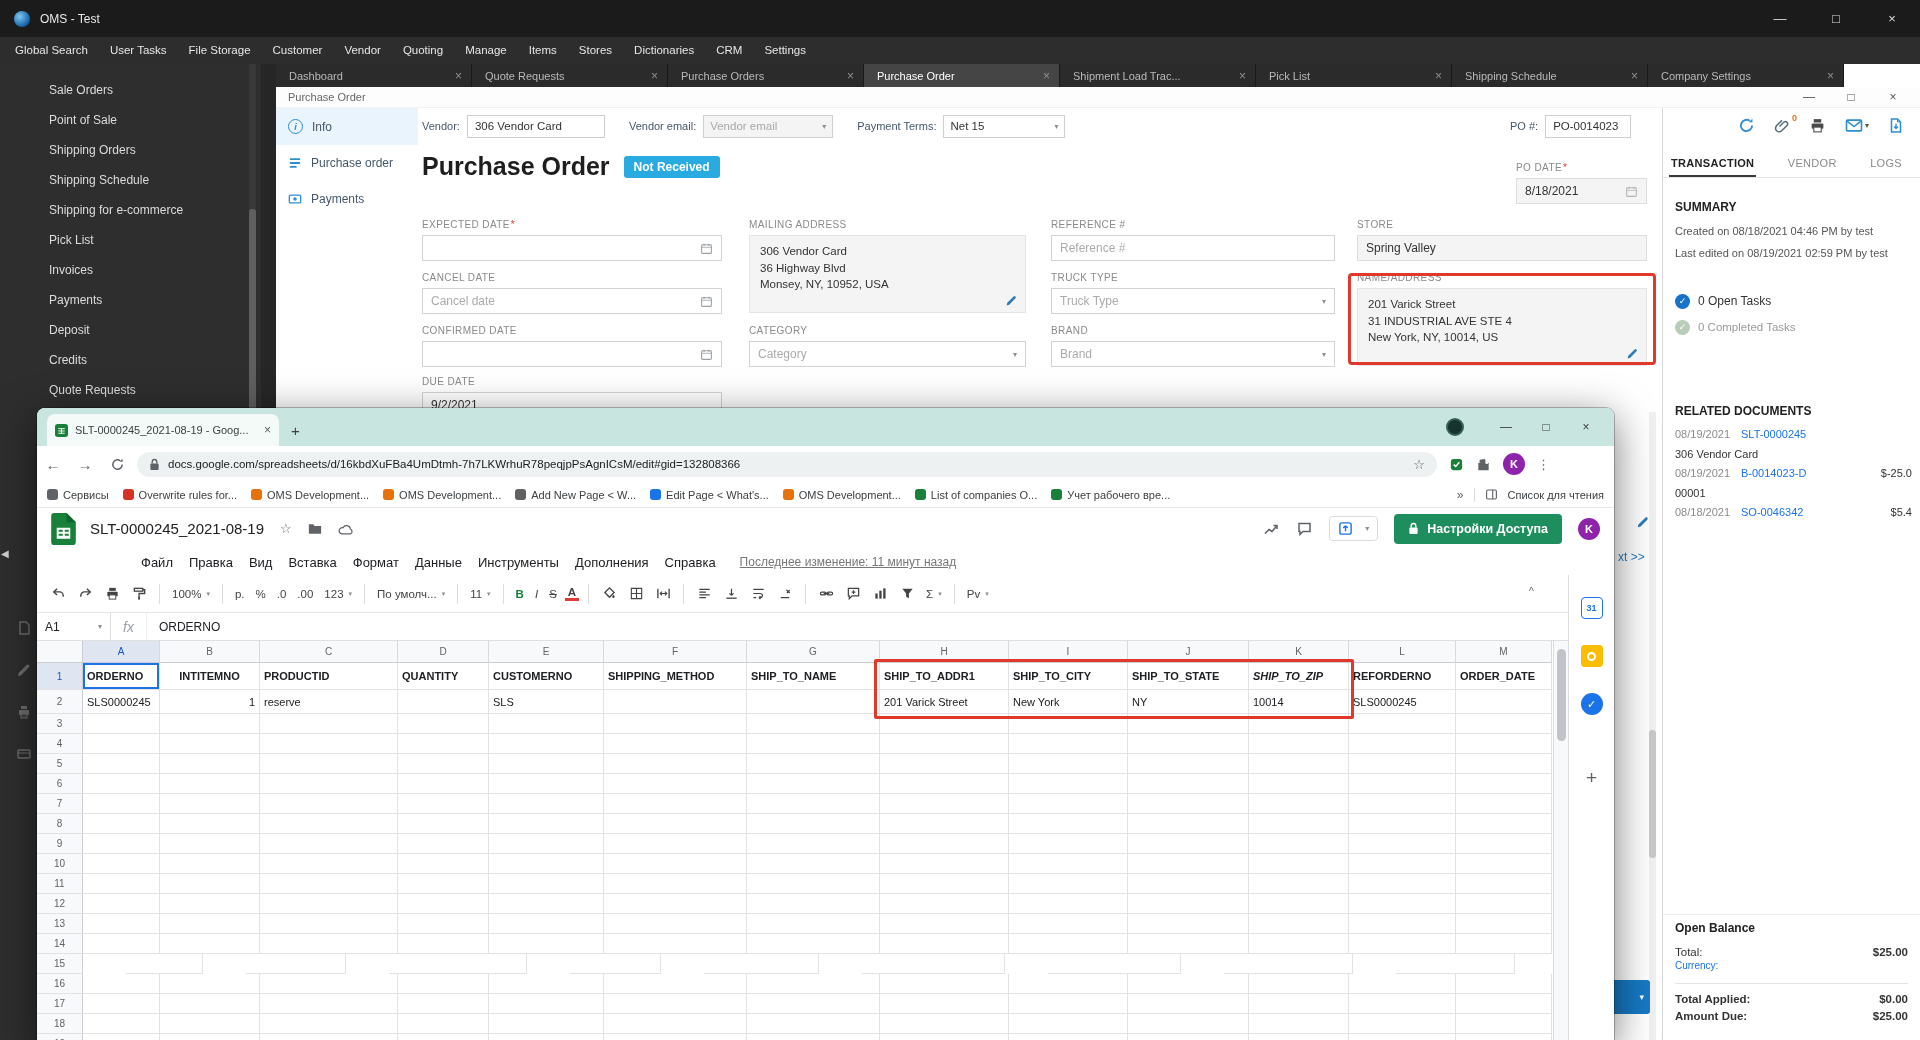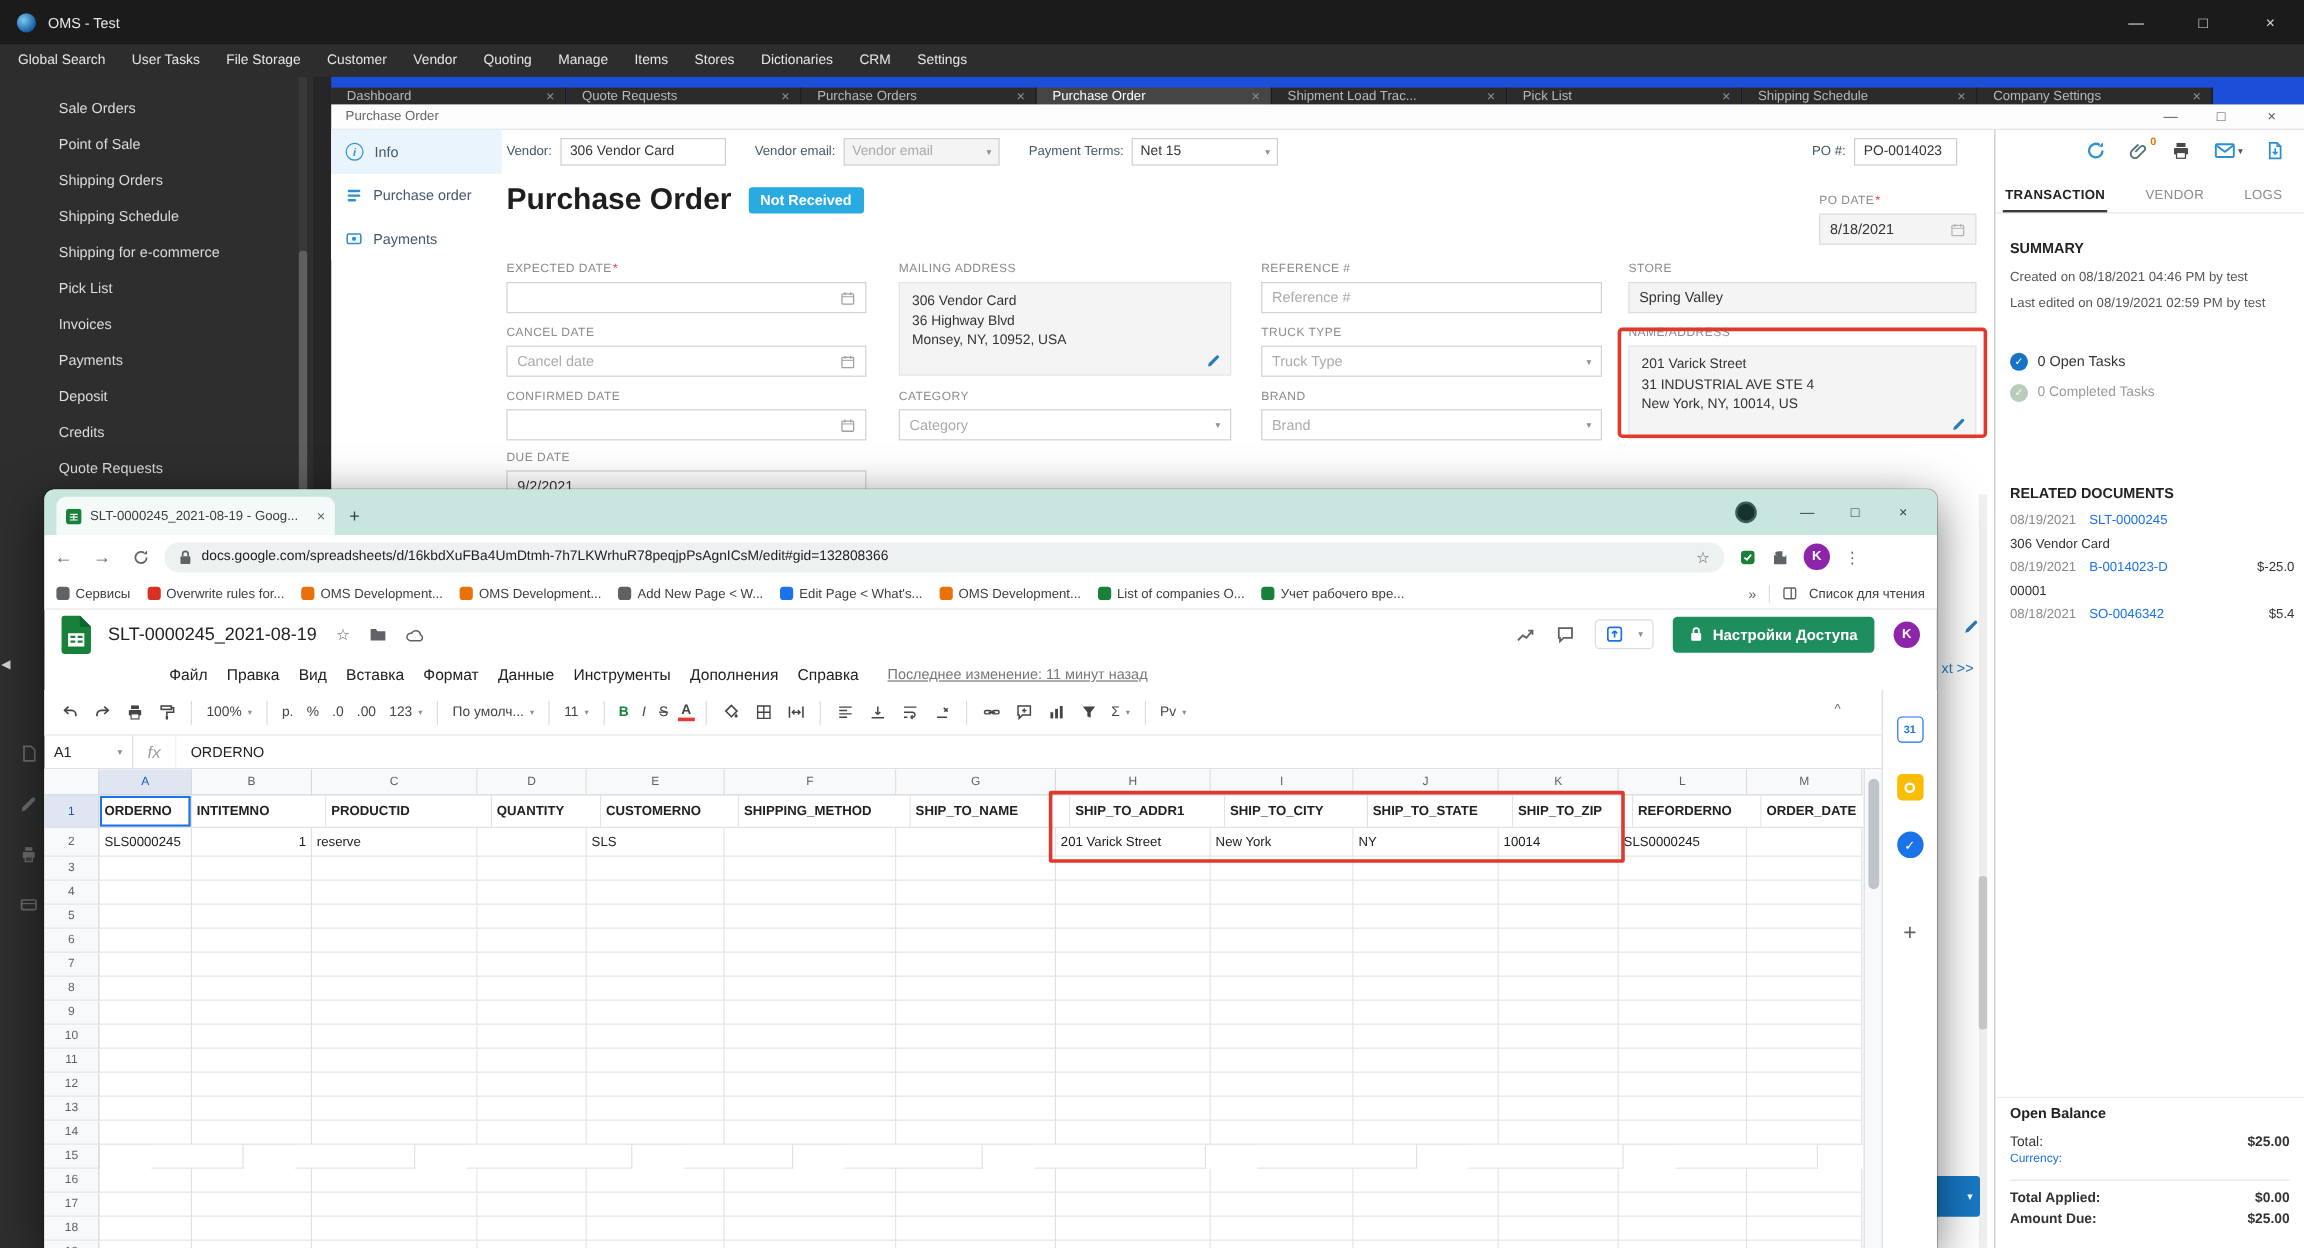--- a/index.html
+++ b/index.html
@@ -11,21 +11,21 @@
   
   .titlebar{position:absolute;left:0;top:0;width:1920px;height:37px;background:#1b1b1b;display:flex;align-items:center;z-index:1;}
   .app-icon{width:16px;height:16px;border-radius:50%;background:radial-gradient(circle at 35% 35%,#7cc9f0,#1460a8 70%);margin:0 10px 0 14px;}
   .app-title{font-size:12px;color:#e8e8e8;}
   .win-controls{margin-left:auto;display:flex;height:100%;}
   .win-btn{width:56px;display:flex;align-items:center;justify-content:center;font-size:13px;color:#ddd;}
 
   .menubar{position:absolute;left:0;top:37px;width:1920px;height:27px;background:#2d2d2d;display:flex;align-items:center;padding-left:4px;z-index:1;}
   .menu-item{color:#e6e6e6;font-size:11.5px;padding:0 11px;line-height:27px;}
 
-  .tabbar{position:absolute;left:276px;top:64px;width:1644px;height:23px;background:#1d4ed8;display:flex;z-index:1;align-items:flex-end;}
+  .tabbar{position:absolute;left:276px;top:64px;width:1644px;height:23px;background:#ffffff;display:flex;z-index:1;}
   .tab{display:flex;align-items:center;background:#2b2b2b;border-right:1px solid #191919;padding:0 9px 0 13px;min-width:140px;max-width:196px;flex:1 1 auto;}
   .tab.active{background:#454545;}
   .tab-label{font-size:11px;color:#b9b9b9;white-space:nowrap;overflow:hidden;text-overflow:ellipsis;flex:1;}
   .tab.active .tab-label{color:#fff;}
   .tab-close{color:#8f8f8f;font-size:12px;margin-left:10px;}
 
   .mdi-titlebar{position:absolute;left:276px;top:87px;width:1644px;height:21px;background:#fdfdfd;display:flex;align-items:center;z-index:1;border-bottom:1px solid #f0f0f0;}
   .mdi-title{font-size:11px;color:#666;padding-left:12px;}
   .mdi-controls{margin-left:auto;display:flex;padding-right:6px;}
   .mdi-btn{width:42px;text-align:center;color:#555;font-size:12px;}
@@ -919,21 +919,21 @@
           <div class="col-letter" style="width: 100px;">K</div>
           <div class="col-letter" style="width: 107px;">L</div>
           <div class="col-letter" style="width: 96px;">M</div>
         </div>
       <div id="sheet-rows">
           <div class="srow" style="height: 27px;">
             <div class="rownum sel">1</div>
             <div class="cell hdr a1sel" style="width: 77px;">
               <span>ORDERNO</span>
             </div>
-            <div class="cell hdr" style="width: 112px;">
+            <div class="cell hdr" style="width: 100px; justify-content: center;">
               <span>INTITEMNO</span>
             </div>
             <div class="cell hdr" style="width: 138px;">
               <span>PRODUCTID</span>
             </div>
             <div class="cell hdr" style="width: 91px;">
               <span>QUANTITY</span>
             </div>
             <div class="cell hdr" style="width: 115px;">
               <span>CUSTOMERNO</span>
@@ -946,21 +946,21 @@
             </div>
             <div class="cell hdr" style="width: 129px;">
               <span>SHIP_TO_ADDR1</span>
             </div>
             <div class="cell hdr" style="width: 119px;">
               <span>SHIP_TO_CITY</span>
             </div>
             <div class="cell hdr" style="width: 121px;">
               <span>SHIP_TO_STATE</span>
             </div>
-            <div class="cell hdr" style="width: 100px;">
+            <div class="cell hdr" style="width: 100px; font-style: italic;">
               <span>SHIP_TO_ZIP</span>
             </div>
             <div class="cell hdr" style="width: 107px;">
               <span>REFORDERNO</span>
             </div>
             <div class="cell hdr" style="width: 96px;">
               <span>ORDER_DATE</span>
             </div>
           </div>
           <div class="srow" style="height: 24px;">

